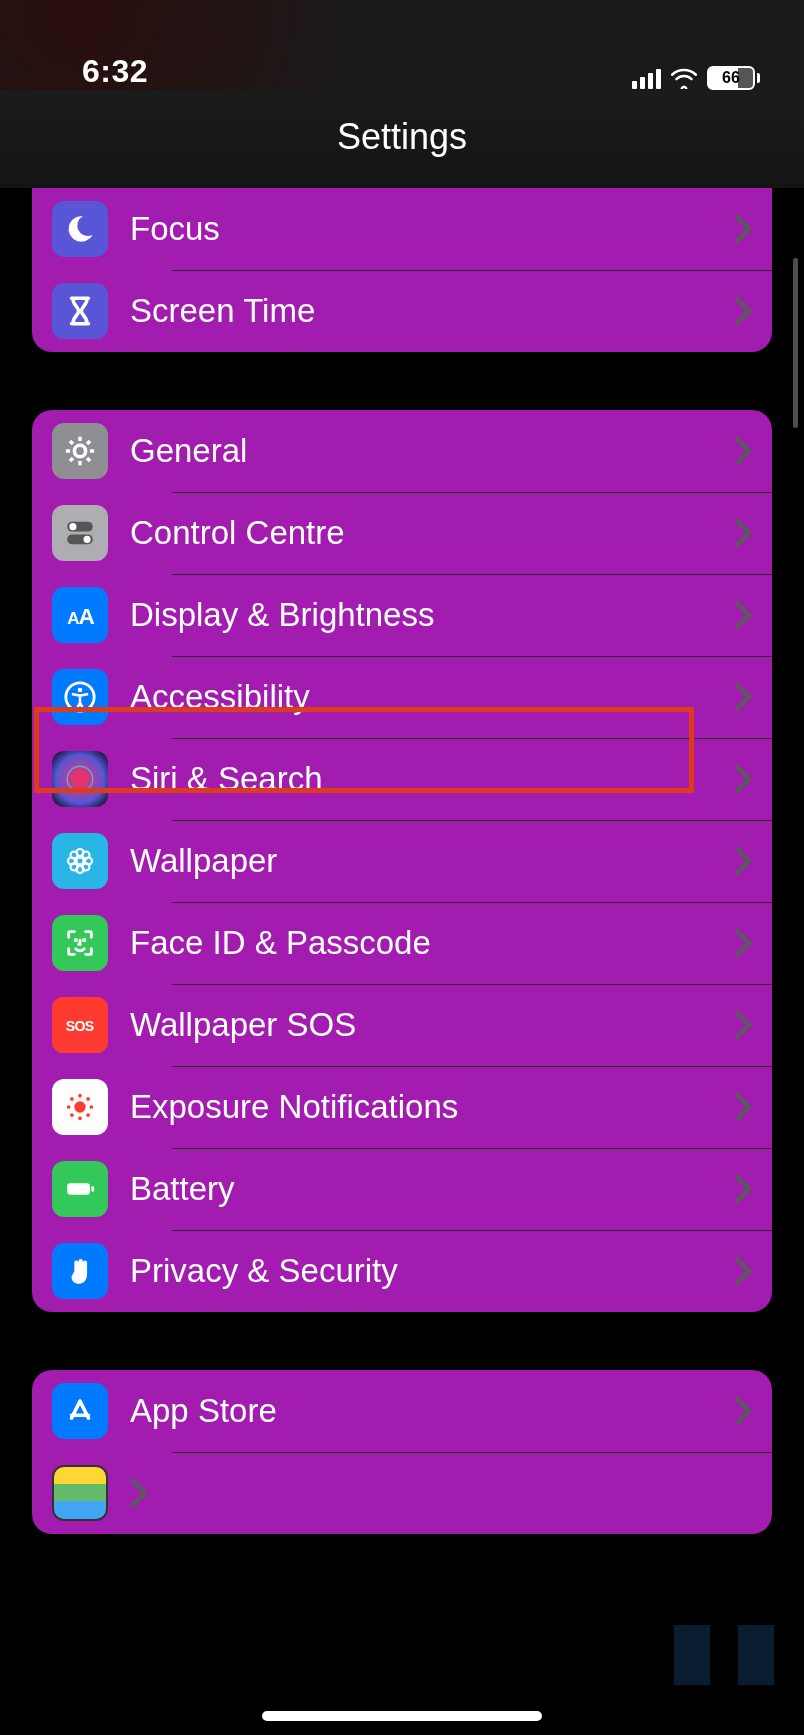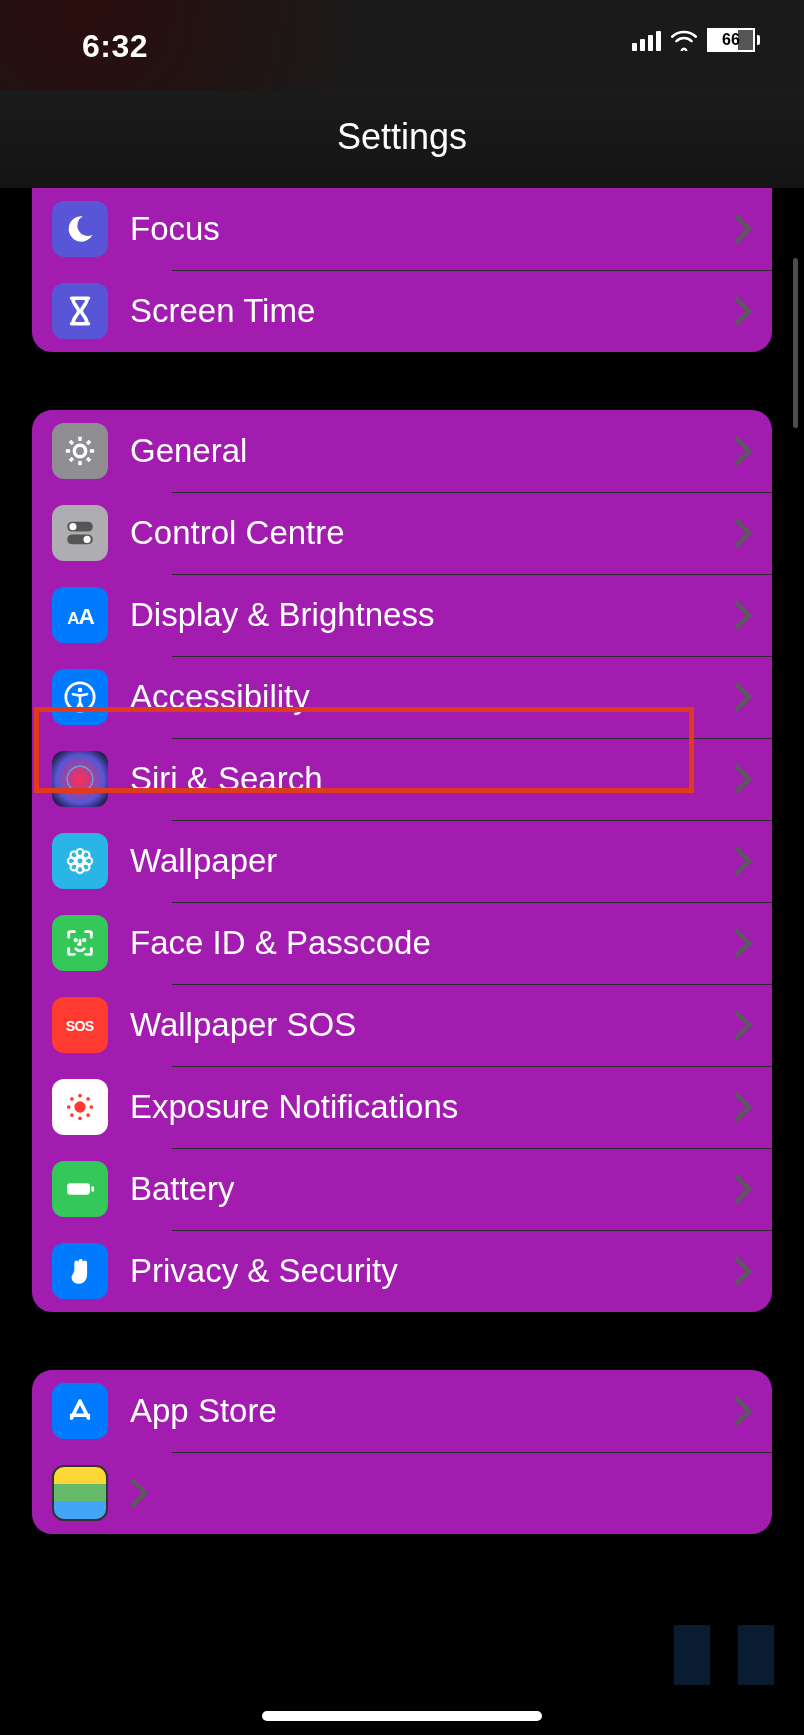--- a/index.html
+++ b/index.html
@@ -9,39 +9,39 @@
     background: #000;
     font-family: -apple-system, "Helvetica Neue", Arial, sans-serif;
     color: #fff;
     position: relative;
     overflow: hidden;
   }
   
   .statusbar {
     display: flex;
     justify-content: space-between;
-    align-items: flex-start;
+    align-items: flex-end;
     padding: 28px 44px 0 82px;
     height: 90px;
     background: radial-gradient(circle at 10% 10%, #2a0d0d 0%, #1a1a1a 40%, #1a1a1a 100%);
   }
   .time { font-size: 32px; font-weight: 600; letter-spacing: 0.5px; }
   .right-indicators { display: flex; align-items: center; gap: 10px; }
   .signal-bars { display: flex; align-items: flex-end; gap: 3px; height: 22px; }
   .signal-bars span { width: 5px; background: #fff; border-radius: 1px; }
   .signal-bars span:nth-child(1){height:8px;}
   .signal-bars span:nth-child(2){height:12px;}
   .signal-bars span:nth-child(3){height:16px;}
   .signal-bars span:nth-child(4){height:20px;}
   .wifi { width:26px; height:22px; }
   .battery {
     display:flex; align-items:center; gap:2px;
   }
   .battery-body{
-    width:48px;height:24px;border:2px solid #fff;border-radius:0;
+    width:48px;height:24px;border:2px solid #fff;border-radius:6px;
     position:relative;display:flex;align-items:center;justify-content:center;
     font-size:16px;font-weight:700;color:#000;background:linear-gradient(to right,#fff 66%,#555 66%);
   }
   .battery-cap{width:3px;height:10px;background:#fff;border-radius:0 2px 2px 0;}
   
   .navbar {
     text-align:center;
     padding: 26px 0 30px;
     background: linear-gradient(#1c1b1c,#141414);
   }
@@ -112,21 +112,21 @@
   .watermark svg{opacity:0.9;}
   
   .bg-indigo{background:#5856d6;}
   .bg-gray{background:#8e8e93;}
   .bg-lightgray{background:#aeaeb2;}
   .bg-blue{background:#007aff;}
   .bg-deepblue{background:#1e68ff;}
   .bg-cyan{background:#29b6e6;}
   .bg-siri{background:radial-gradient(circle at 50% 50%,#ff2d55,#5856d6 60%,#000 100%);}
   .bg-green{background:#34c759;}
-  .bg-red{background:#ff3a30;}
+  .bg-red{background:#ff3a30;border-radius:11px;}
   .bg-white{background:#fff;}
   .bg-wallet{background:linear-gradient(#fdd835 33%,#66bb6a 33% 66%,#42a5f5 66%);}
   .icon-wrap svg{width:34px;height:34px;}
 </style>
 </head>
 <body>
 
 <div class="statusbar">
   <div class="time">6:32</div>
   <div class="right-indicators">

